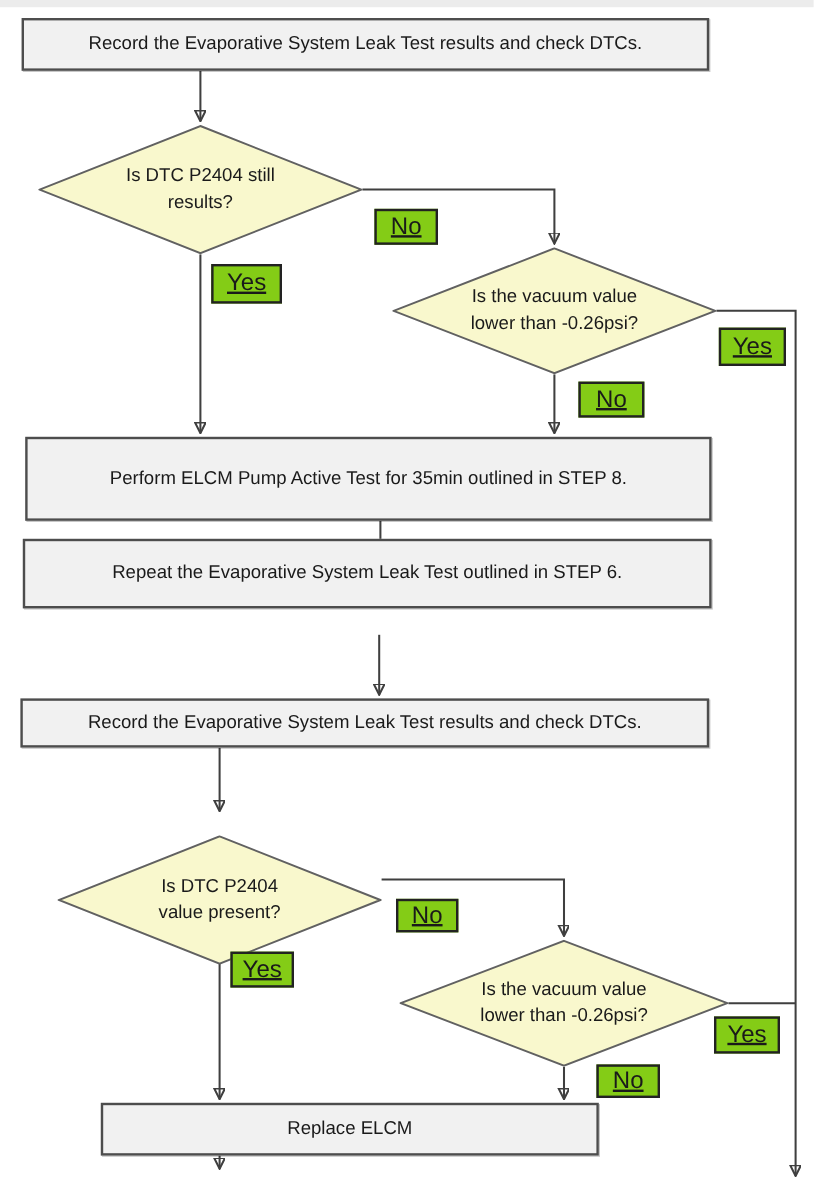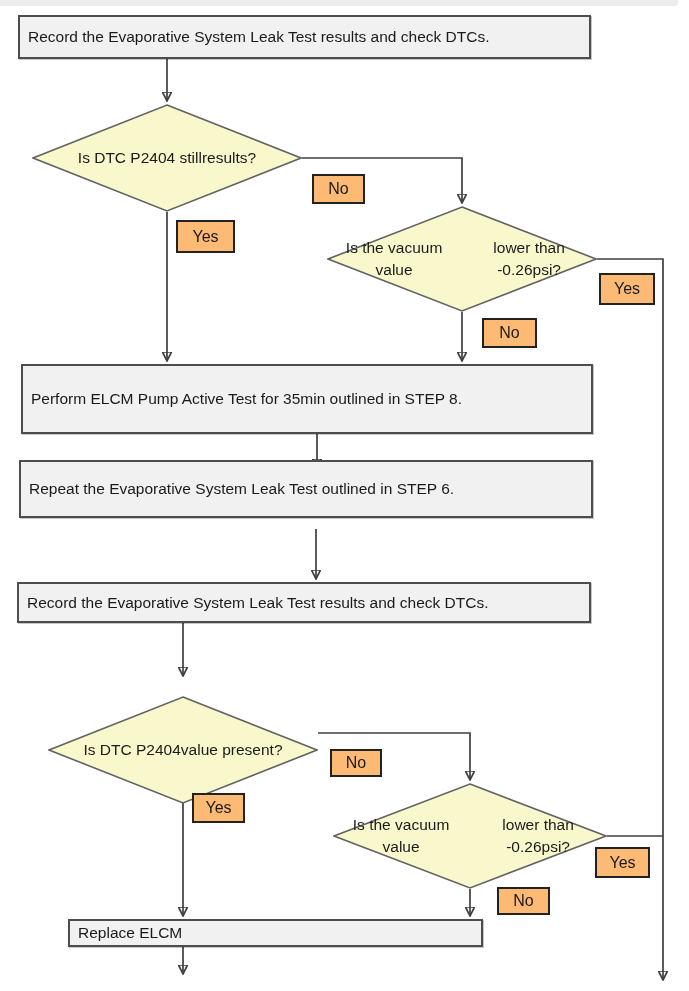--- a/index.html
+++ b/index.html
@@ -13,35 +13,35 @@
     background:var(--page-bg);
     font-family:"Liberation Sans","DejaVu Sans",sans-serif;
     color:var(--text);
   }
   .top-band{position:absolute;left:0;top:0;width:678px;height:6px;background:var(--top-band);}
   .wires{position:absolute;left:0;top:0;z-index:1;}
   .wires path{fill:none;stroke:var(--line);stroke-width:1.7px;}
   .pbox{
     position:absolute;z-index:2;background:var(--box-fill);
     border:2px solid var(--box-border);box-shadow:1px 1px 0 rgba(0,0,0,.22);
-    display:flex;align-items:center;text-align:center;
+    display:flex;align-items:center;justify-content:center;text-align:center;
     font-size:15.5px;line-height:1.25;box-sizing:border-box;padding:0 8px;
   }
   .diamond{position:absolute;z-index:2;}
   .diamond svg{position:absolute;left:0;top:0;width:100%;height:100%;display:block;}
   .diamond polygon{fill:var(--diamond-fill);stroke:var(--diamond-border);stroke-width:1.6px;}
   .dtext{
-    position:absolute;inset:0;z-index:3;display:flex;flex-direction:row;
+    position:absolute;inset:0;z-index:3;display:flex;flex-direction:column;
     align-items:center;justify-content:center;text-align:center;
     font-size:15.5px;line-height:1.45;
   }
   .lbl{
-    position:absolute;z-index:4;background:#fdba74;border:2px solid var(--label-border);
+    position:absolute;z-index:4;background:#84cc16;border:2px solid var(--label-border);
     display:flex;align-items:center;justify-content:center;
-    font-size:16px;box-sizing:border-box;
+    font-size:20px;box-sizing:border-box;text-decoration:underline;
   }
 </style>
 </head>
 <body>
 
 <div class="top-band"></div>
 
 <svg class="wires" width="689" height="991">
   <defs>
     <marker id="ah" markerWidth="10" markerHeight="10" refX="9" refY="4.5" orient="auto" markerUnits="userSpaceOnUse">
@@ -64,29 +64,29 @@
 </svg>
 
 <div class="pbox" style="left:18px;top:15px;width:573px;height:44px">
   <span>Record the Evaporative System Leak Test results and check DTCs.</span>
 </div>
 
 <div class="pbox" style="left:21px;top:364px;width:572px;height:70px">
   <span>Perform ELCM Pump Active Test for 35min outlined in STEP 8.</span>
 </div>
 
-<div class="pbox" style="left:19px;top:460px;width:574px;height:58px">
+<div class="pbox" style="left:19px;top:449px;width:574px;height:58px">
   <span>Repeat the Evaporative System Leak Test outlined in STEP 6.</span>
 </div>
 
 <div class="pbox" style="left:17px;top:582px;width:574px;height:41px">
   <span>Record the Evaporative System Leak Test results and check DTCs.</span>
 </div>
 
-<div class="pbox" style="left:68px;top:919px;width:415px;height:28px">
+<div class="pbox" style="left:84px;top:919px;width:415px;height:44px">
   <span>Replace ELCM</span>
 </div>
 
 <div class="diamond" style="left:32px;top:104px;width:270px;height:108px">
   <svg viewBox="0 0 270 108" preserveAspectRatio="none">
     <polygon points="135,1 269,54 135,107 1,54"></polygon>
   </svg>
   <div class="dtext">
     <span>Is DTC P2404 still</span>
     <span>results?</span>

